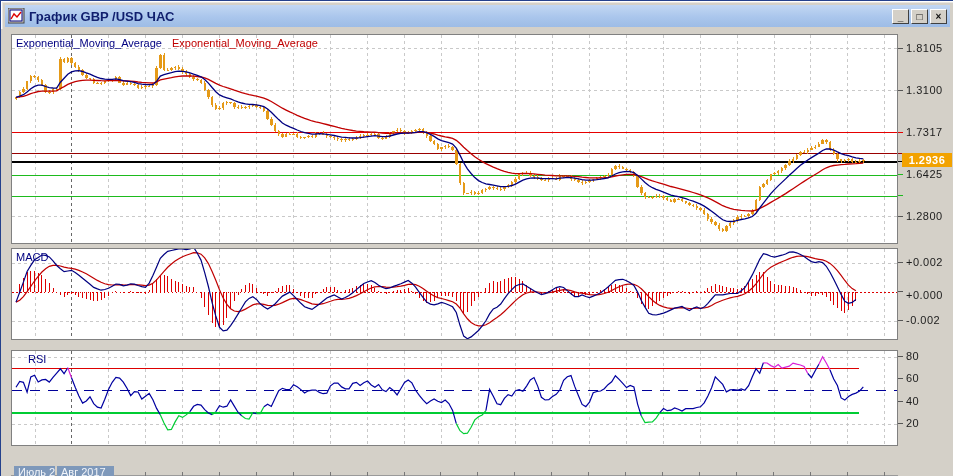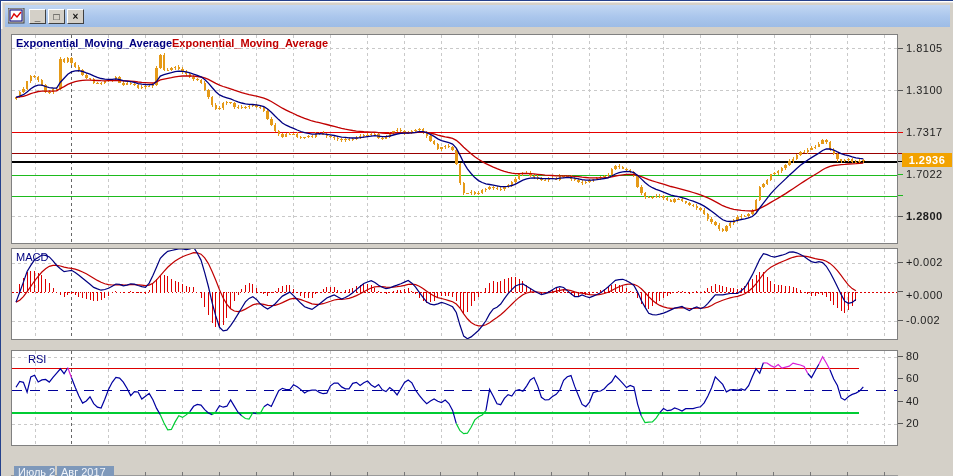--- a/index.html
+++ b/index.html
@@ -9,21 +9,21 @@
     background:linear-gradient(180deg,#c2d7f3 0%,#aac6ec 55%,#9dbce6 100%);
     display:flex;align-items:center;padding:0 3px;box-sizing:border-box;}
   .app-icon{width:17px;height:16px;margin-right:4px;flex:0 0 auto;}
   .titletext{font-size:13px;font-weight:bold;color:#101f6e;white-space:nowrap;flex:1 1 auto;}
   .winbtns{display:flex;gap:2px;flex:0 0 auto;}
   .winbtn{width:17px;height:15px;background:#d4d0c8;border:1px solid;border-color:#ffffff #404040 #404040 #ffffff;
     font-size:10px;line-height:11px;font-weight:bold;color:#111;text-align:center;padding:0;font-family:"Liberation Sans",sans-serif;cursor:default;}
   .chartarea{position:absolute;left:0;top:28px;width:953px;height:448px;background:#d4d0c8;}
   .panel{position:absolute;background:#ffffff;border:1px solid #808080;box-sizing:border-box;}
   .panel svg{position:absolute;left:0;top:0;}
-  .legend{position:absolute;top:2px;font-size:11px;letter-spacing:0px;white-space:nowrap;font-weight:bold;}
+  .legend{position:absolute;top:2px;font-size:11px;letter-spacing:0px;white-space:nowrap;}
   .axis-label{position:absolute;left:905px;width:46px;font-size:11px;color:#1c1c1c;letter-spacing:0.5px;white-space:nowrap;}
   .tickmark{position:absolute;width:5px;height:1px;background:#555;}
   .price-tag{position:absolute;left:901px;top:152px;width:50px;height:14px;font-size:11px;font-weight:bold;
     color:#ffffff;text-align:center;line-height:14px;letter-spacing:0.5px;}
   .panel-label{position:absolute;font-size:11px;color:#000080;background:transparent;}
   .date-tick{position:absolute;top:443px;width:1px;height:7px;background:#777;}
   .date-line{position:absolute;top:446px;left:10px;width:887px;height:1px;background:#9a9a9a;}
   .month-box{position:absolute;top:437px;height:13px;font-size:11px;color:#f2f5fa;line-height:13px;
     padding-left:4px;box-sizing:border-box;overflow:hidden;white-space:nowrap;}
 </style>
@@ -32,20 +32,21 @@
 
 <div class="window">
   <div class="titlebar">
     <span class="app-icon">
       <svg width="17" height="16" viewBox="0 0 17 16">
         <rect x="0" y="0" width="16" height="15" fill="#d4d0c8" stroke="#404040"></rect>
         <rect x="2" y="2" width="12" height="11" fill="#ffffff" stroke="#000080"></rect>
         <polyline points="3,11 6,6 9,9 13,4" fill="none" stroke="#dd0000" stroke-width="1.4"></polyline>
       </svg>
     </span>
+    <span class="titletext">График GBP /USD  ЧАС</span>
     <span class="winbtns">
       <button class="winbtn">_</button>
       <button class="winbtn">□</button>
       <button class="winbtn">×</button>
     </span>
   </div>
 
   <div class="chartarea">
 
     <div class="panel" id="pricePanel" style="left:10px;top:5px;width:887px;height:210px;">
@@ -852,23 +853,23 @@
       <span class="panel-label" style="left:16px;top:2px;">RSI</span>
     </div>
 
     <div id="yAxes">
         <div class="axis-label" style="top: 12.5px;">1.8105</div>
         <div class="tickmark" style="left: 897px; top: 18.5px;"></div>
         <div class="axis-label" style="top: 54.5px;">1.3100</div>
         <div class="tickmark" style="left: 897px; top: 60.5px;"></div>
         <div class="axis-label" style="top: 96.5px;">1.7317</div>
         <div class="tickmark" style="left: 897px; top: 102.5px;"></div>
-        <div class="axis-label" style="top: 138.5px;">1.7022</div>
+        <div class="axis-label" style="top: 138.5px;">1.6425</div>
         <div class="tickmark" style="left: 897px; top: 144.5px;"></div>
-        <div class="axis-label" style="top: 180.5px; font-weight: bold;">1.2800</div>
+        <div class="axis-label" style="top: 180.5px;">1.2800</div>
         <div class="tickmark" style="left: 897px; top: 186.5px;"></div>
         <div class="axis-label" style="top: 227px;">+0.002</div>
         <div class="tickmark" style="left: 897px; top: 233px;"></div>
         <div class="axis-label" style="top: 260px;">+0.000</div>
         <div class="tickmark" style="left: 897px; top: 262px;"></div>
         <div class="axis-label" style="top: 285px;">-0.002</div>
         <div class="tickmark" style="left: 897px; top: 291px;"></div>
         <div class="axis-label" style="top: 321px;">80</div>
         <div class="tickmark" style="left: 897px; top: 327px;"></div>
         <div class="axis-label" style="top: 343.4px;">60</div>

